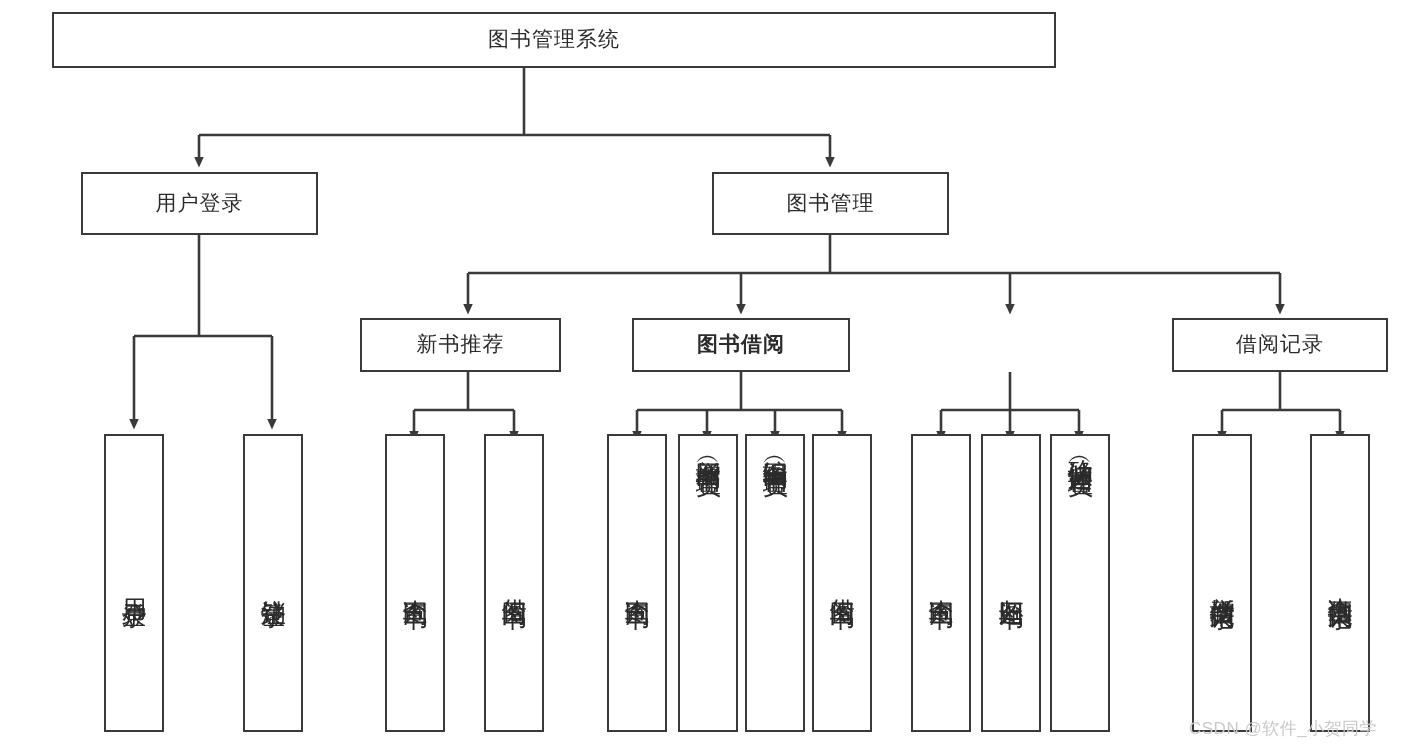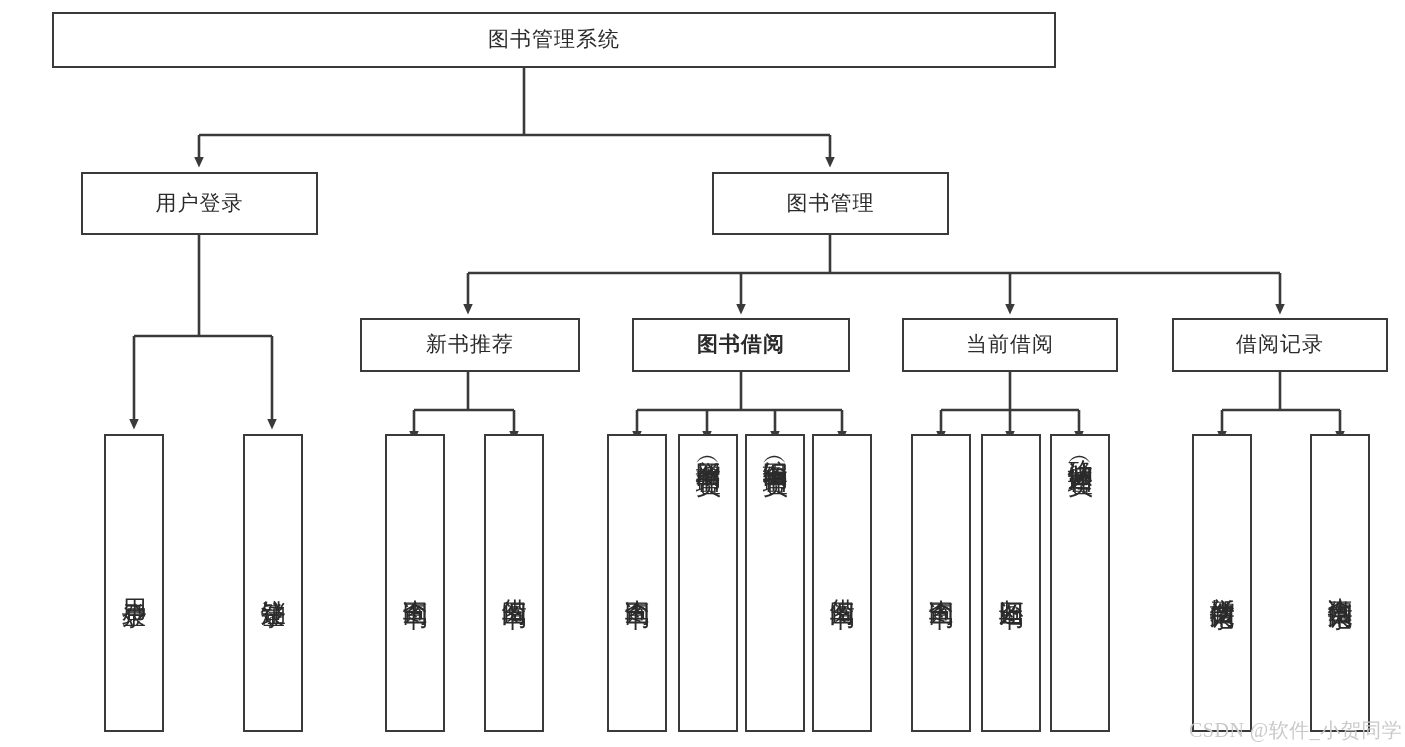--- a/index.html
+++ b/index.html
@@ -57,25 +57,25 @@
     line-height: 1.18;
     letter-spacing: 2px;
     white-space: nowrap;
   }
   .leaf.centered {
     align-items: center;
     padding-top: 0;
   }
   .watermark {
     position: absolute;
-    font-size: 20px;
+    font-size: 17px;
     color: #c9c9c9;
     letter-spacing: 0.5px;
     white-space: nowrap;
-    font-family: Liberation Serif, serif;
+    font-family: Liberation Sans, sans-serif;
   }
 </style>
 </head>
 <body>
 
 <div id="canvas">
 
   <svg class="edges" viewBox="0 0 1405 747">
     <defs>
       <marker id="arrow" markerWidth="12" markerHeight="12" refX="1.5" refY="5" orient="auto" markerUnits="userSpaceOnUse">
@@ -131,31 +131,28 @@
   </div>
 
   <div class="node" style="left:81px; top:172px; width:237px; height:63px;">
     <span class="label">用户登录</span>
   </div>
 
   <div class="node" style="left:712px; top:172px; width:237px; height:63px;">
     <span class="label">图书管理</span>
   </div>
 
-  <div class="node" style="left:360px; top:318px; width:220px; height:54px;">
+  <div class="node" style="left:360px; top:318px; width:201px; height:54px;">
     <span class="label">新书推荐</span>
   </div>
 
   <div class="node" style="left:632px; top:318px; width:218px; height:54px;font-weight:bold;">
     <span class="label">图书借阅</span>
   </div>
 
-  <div class="node" style="left:902px; top:318px; width:216px; height:54px;">
-    <span class="label">当前借阅</span>
-  </div>
 
   <div class="node" style="left:1172px; top:318px; width:216px; height:54px;justify-content:center;">
     <span class="label">借阅记录</span>
   </div>
 
   <div class="leaf centered" style="left:104px; top:434px; width:60px; height:298px;">
     <span class="vlabel">用户登录</span>
   </div>
   <div class="leaf centered" style="left:243px; top:434px; width:60px; height:298px;">
     <span class="vlabel">注销登录</span>

